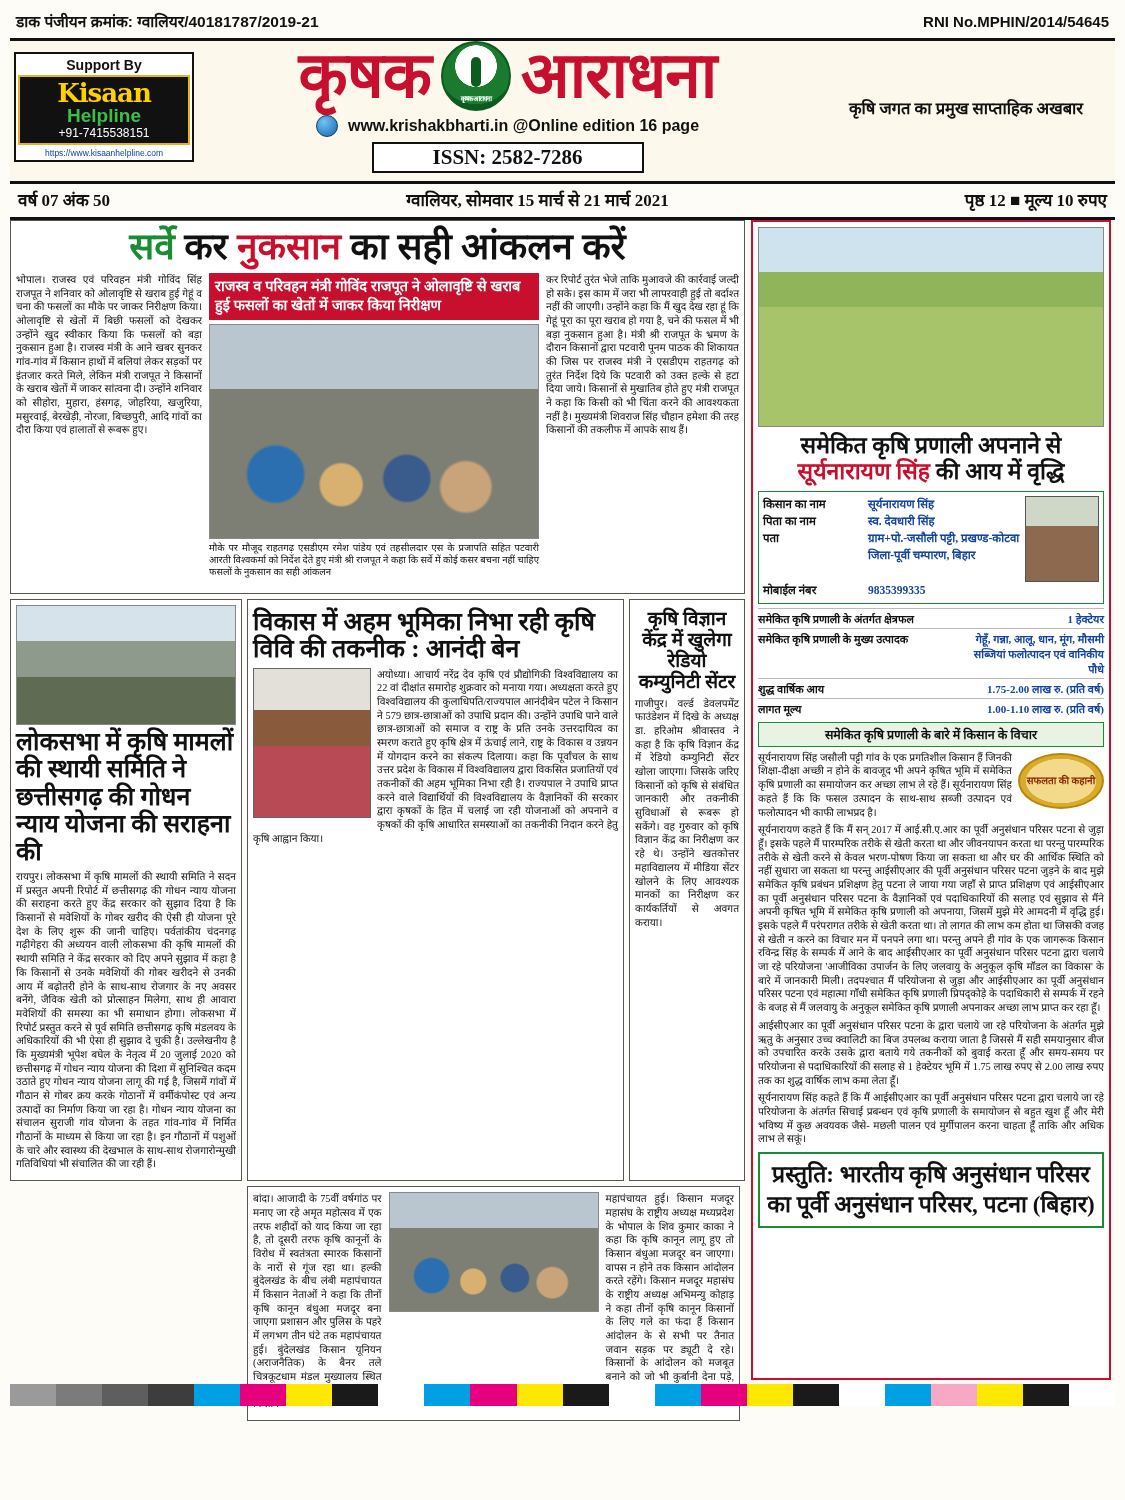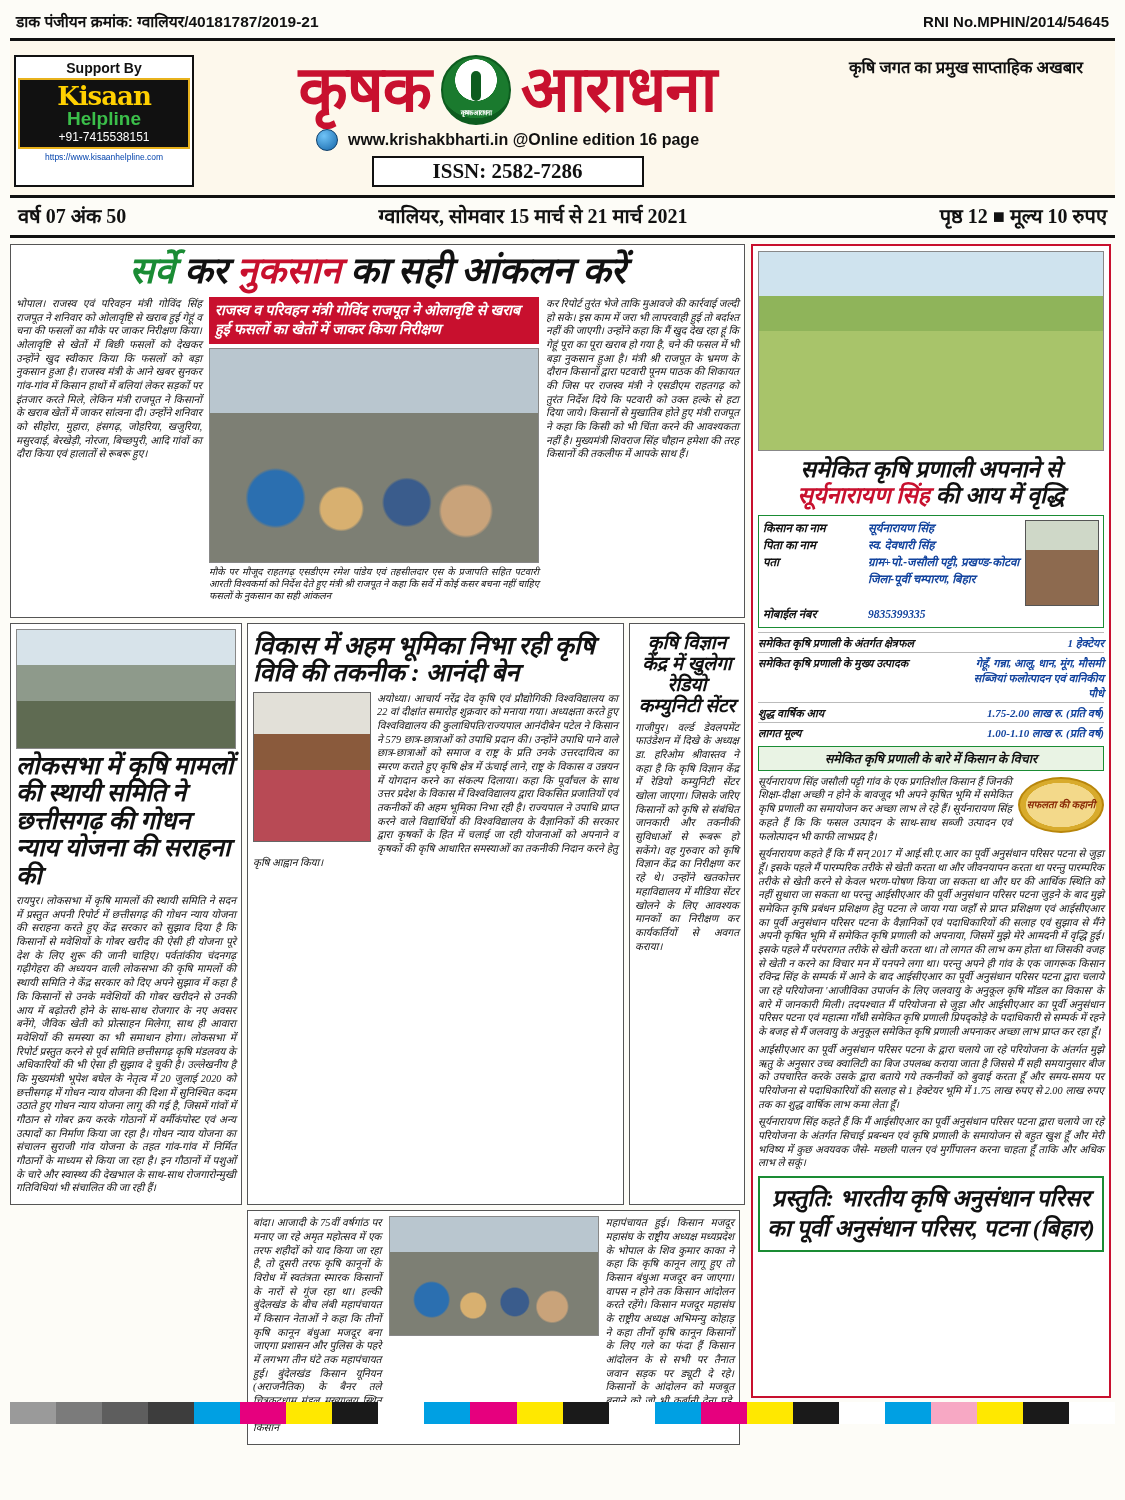--- a/index.html
+++ b/index.html
@@ -27,22 +27,23 @@
     border-bottom: 3px solid #111;
     padding: 2px 6px 6px 6px;
     font-size: 15.5px;
     font-weight: bold;
   }
   .regbar .right { font-size: 15px; }
 
   
   .masthead {
     display: flex;
+    align-items: center;
     border-bottom: 3px solid #111;
-    padding: 14px 4px 8px 4px;
+    padding: 0 4px 8px 4px;
     background: #fdf8ec;
   }
   .kisaan-box {
     width: 180px;
     border: 2px solid #111;
     background: #fff;
     text-align: center;
     padding: 3px 2px 2px 2px;
   }
   .kisaan-box .support {
@@ -111,31 +112,29 @@
   .tagline {
     width: 290px; text-align: center; font-size: 16.5px; font-weight: bold;
     font-family: "Liberation Serif", serif;
   }
 
   
   .issuebar {
     display: flex; justify-content: space-between; align-items: center;
     border-bottom: 3px solid #111;
     padding: 4px 8px 6px 8px;
-    font-size: 20px; font-weight: bold;
+    font-size: 17px; font-weight: bold;
     font-family: "Liberation Serif", serif;
   }
 
   
   .body-grid {
     display: flex;
     gap: 6px;
-    padding-top: 6px;
     height: 1160px;
-    font-style: italic;
   }
   .col-left { width: 735px; display: flex; flex-direction: column; gap: 5px; }
   .col-right { width: 360px; border: 2px solid #c8102e; padding: 5px; background:#fff; }
 
   .box { border: 1px solid #555; background: #fff; padding: 5px; }
 
   h1.head-main {
     font-size: 37px; font-weight: bold; line-height: 1.05; margin: 2px 0 6px 0;
     font-family: "Liberation Serif", serif; text-align: center;
   }

